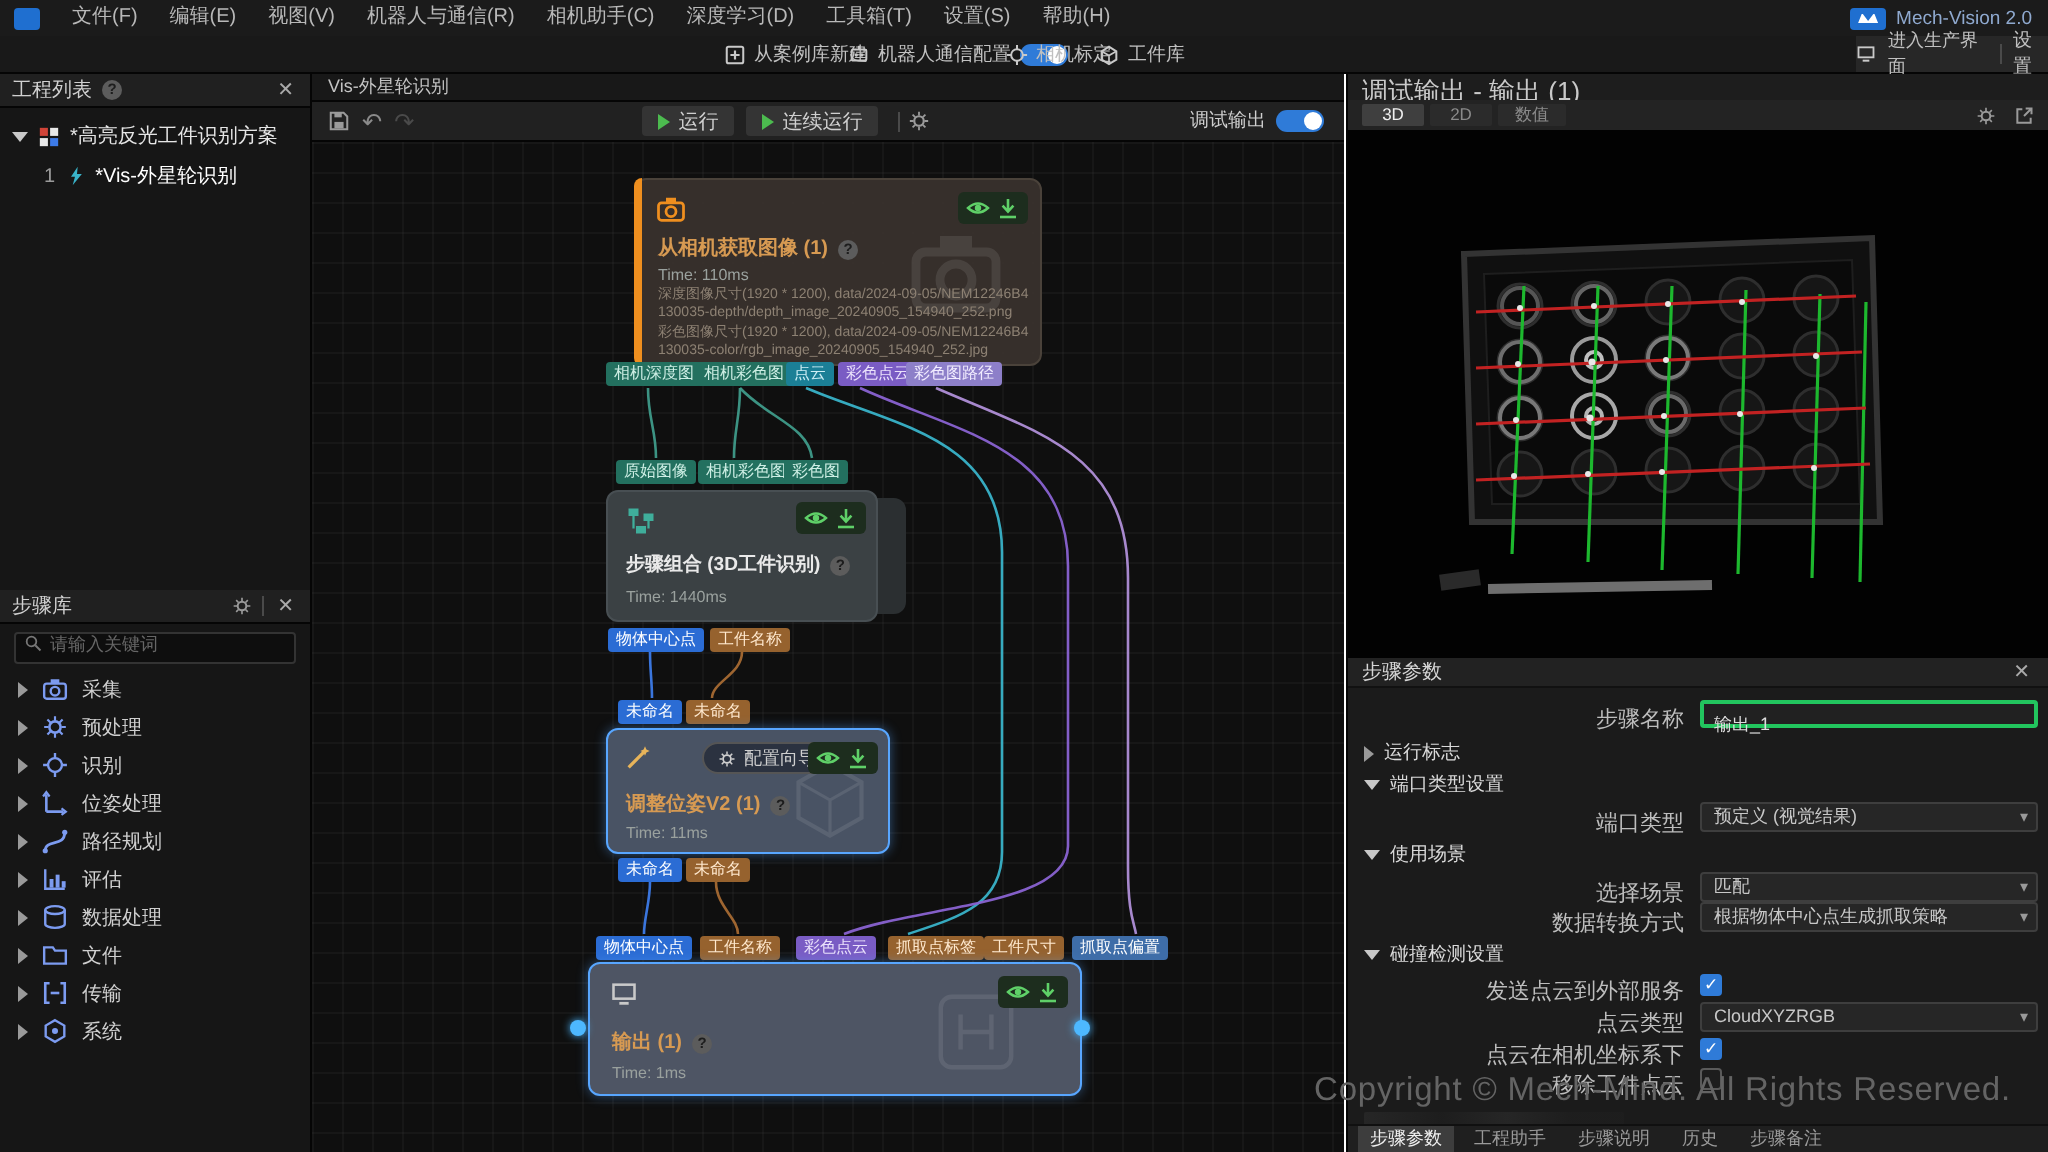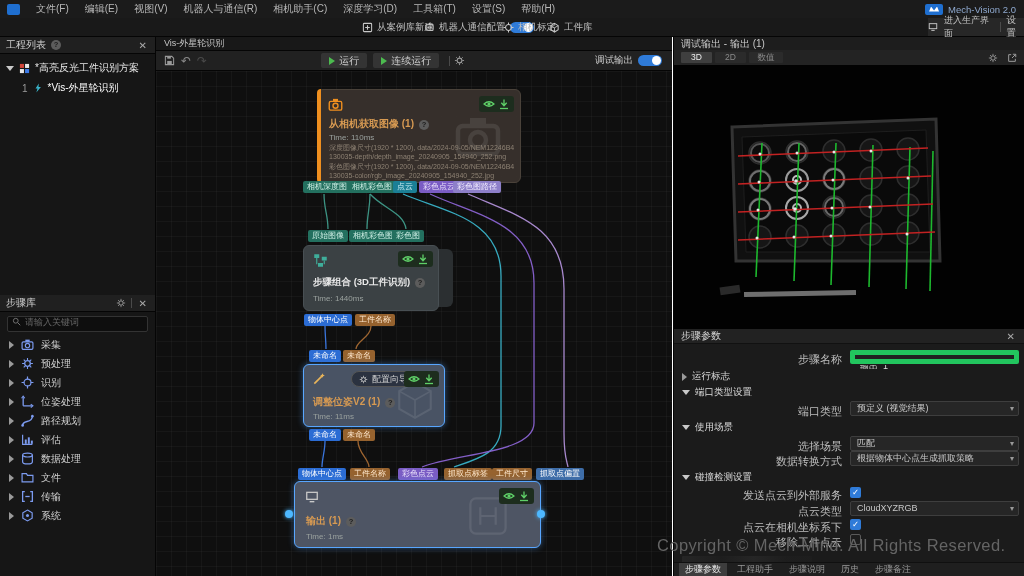--- a/index.html
+++ b/index.html
@@ -79,32 +79,32 @@
   .p-brown{background:#96622e;color:#ffe9cf;}
   .p-steel{background:#3e6da8;}
 
   .edge{fill:none;stroke-width:1.3;opacity:.95;}
   .e-teal{stroke:#3f9b8a;} .e-cyan{stroke:#39b3c9;} .e-purple{stroke:#8a63d2;}
   .e-lav{stroke:#b08fd8;} .e-blue{stroke:#3d7be8;} .e-brown{stroke:#a66a33;}
   .linkdot{position:absolute;width:8px;height:8px;border-radius:50%;background:#4db8ff;box-shadow:0 0 4px #4db8ff;}
 
   
   .rcol{left:673px;top:37px;width:351px;height:539px;background:#181818;border-left:1px solid #050505;}
-  .rtitle{position:absolute;left:0;top:0;right:0;height:13px;background:#1d1d1d;font-size:10px;color:#c9c9c9;display:flex;align-items:flex-start;padding:0 7px;}
+  .rtitle{position:absolute;left:0;top:0;right:0;height:13px;background:#1d1d1d;font-size:13px;color:#c9c9c9;display:flex;align-items:flex-start;padding:0 7px;}
   .rtabs{position:absolute;left:0;top:13px;right:0;height:15px;background:#232323;display:flex;align-items:center;gap:3px;padding:0 7px;}
   .rtab{width:31px;height:11px;font-size:8.5px;text-align:center;line-height:11px;border-radius:1px;background:#2b2b2b;color:#8a8a8a;}
   .rtab.on{background:#3f3f3f;color:#efefef;}
   .viewer{position:absolute;left:0;top:28px;right:0;height:264px;background:#010101;overflow:hidden;}
   .params{position:absolute;left:0;top:292px;right:0;bottom:0;background:#1b1b1b;}
   .pm-head{position:absolute;left:0;top:0;right:0;height:15px;background:#222;display:flex;align-items:center;padding:0 7px;font-size:10px;color:#d6d6d6;border-bottom:1px solid #111;}
   .pm-label{position:absolute;font-size:11px;color:#bdbdbd;text-align:right;width:155px;white-space:nowrap;}
   .sect{position:absolute;font-size:9.5px;color:#dadada;display:flex;align-items:center;gap:5px;white-space:nowrap;}
   .dd{position:absolute;height:15px;background:#262626;border:1px solid #3e3e3e;border-radius:2px;font-size:9px;color:#c8c8c8;line-height:13px;padding:0 16px 0 6px;width:169px;white-space:nowrap;overflow:hidden;}
   .dd::after{content:"▾";position:absolute;right:4px;top:0;line-height:13px;font-size:8px;color:#999;}
-  .field{position:absolute;height:14px;background:#212121;border:5px solid #22c55e;border-radius:2px;width:169px;}
+  .field{position:absolute;height:14px;background:#212121;border:2px solid #22c55e;border-radius:2px;width:169px;}
   .field input{width:100%;height:100%;background:transparent;border:none;outline:none;color:#ddd;font-size:9px;padding:0 5px;font-family:inherit;}
   .cb{position:absolute;width:11px;height:11px;border-radius:2px;}
   .cb.on{background:#2f7bd8;color:#fff;font-size:8.5px;line-height:11px;text-align:center;}
   .cb.on::after{content:"✓";}
   .cb.off{background:#1d1d1d;border:1px solid #5a5a5a;}
   .smudge{position:absolute;height:8px;background:linear-gradient(90deg,#3a3a3a 0,#222 30%,#3a3a3a 55%,#222 80%);opacity:.35;border-radius:1px;}
   .btabs{position:absolute;left:0;bottom:0;right:0;height:14px;background:#1f1f1f;display:flex;align-items:center;gap:4px;padding:0 5px;font-size:9px;color:#9a9a9a;border-top:1px solid #101010;}
   .btab{padding:0 6px;line-height:13px;}
   .btab.on{background:#3d3d3d;color:#f0f0f0;}
 

